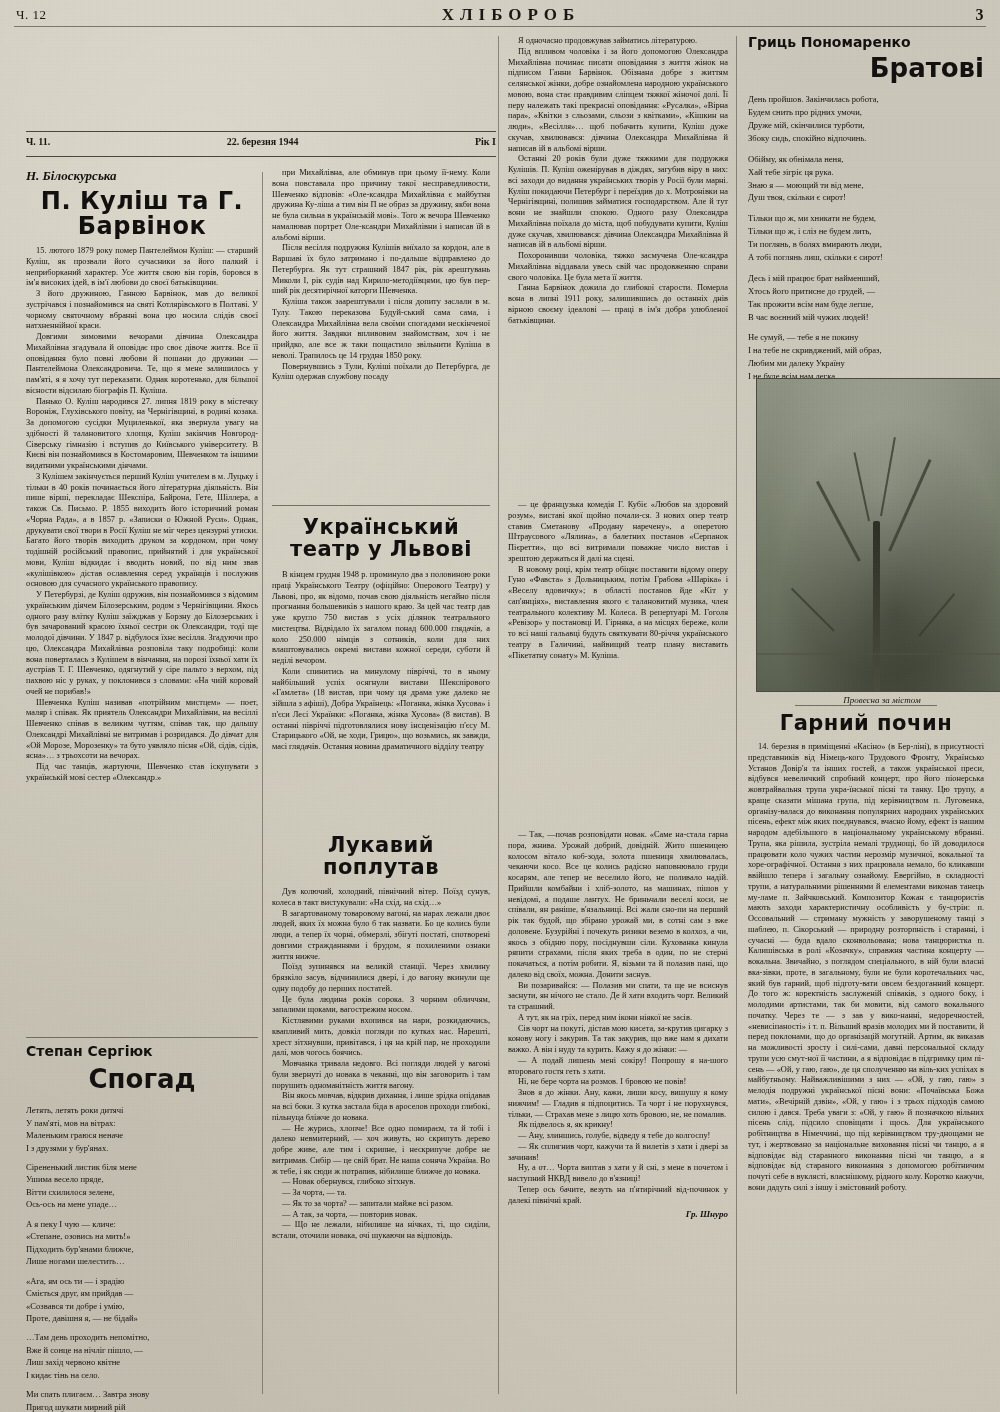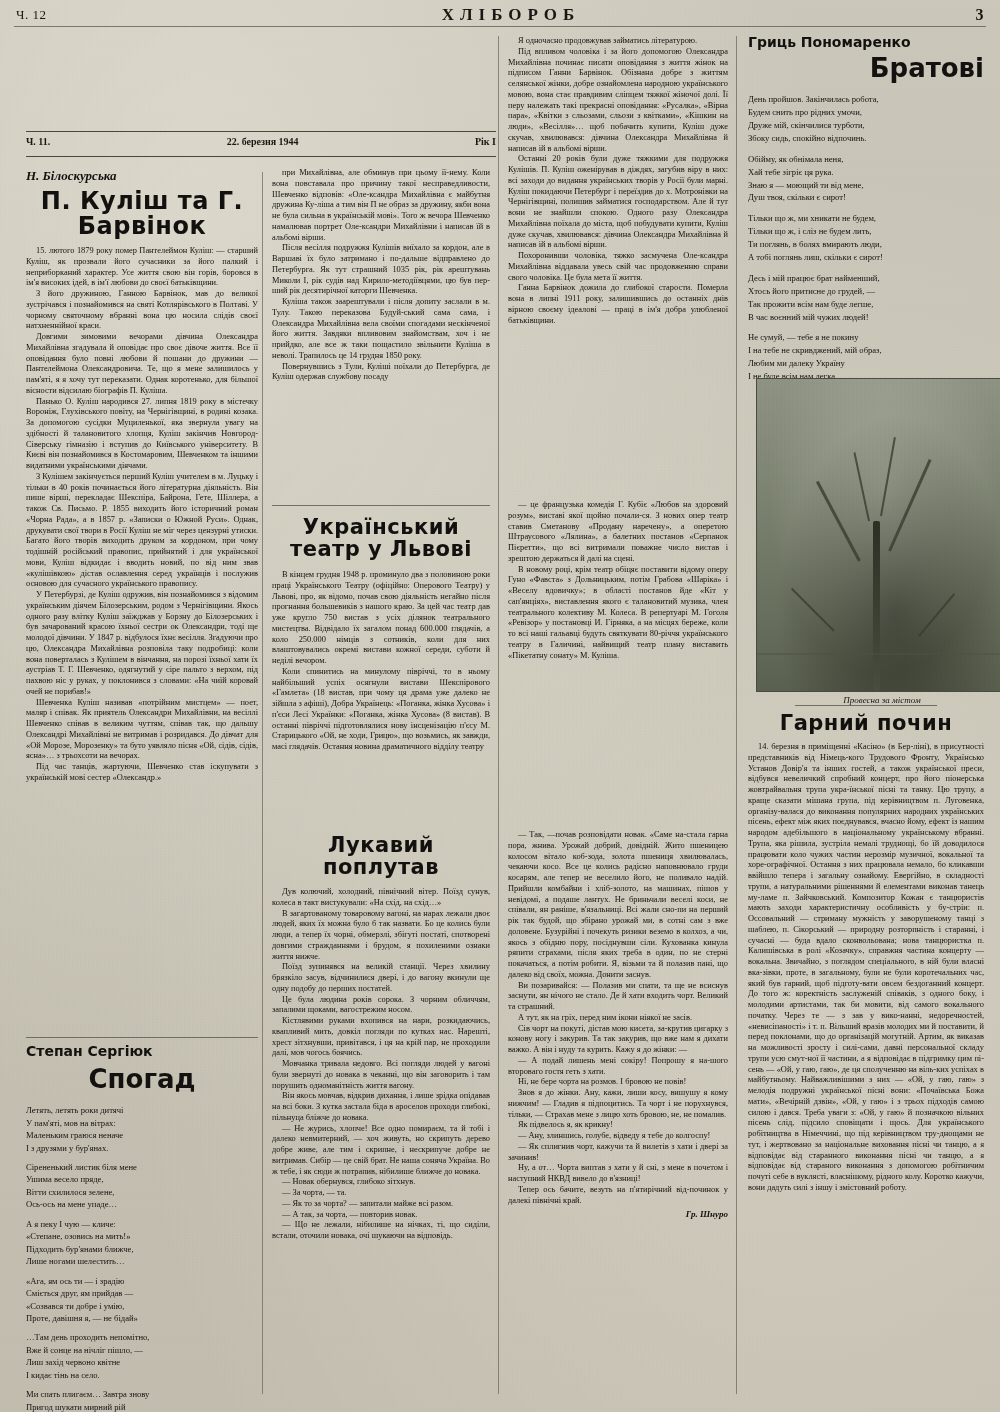--- a/index.html
+++ b/index.html
@@ -284,21 +284,21 @@
 І кидає тінь на село.</div>
         <div class="stanza">Ми спать плигаєм… Завтра знову
 Пригод шукати мирний рій
 І до пригод отих любови
 Не загинуть в душі моїй.</div>
       </div>
     </div>
 
     <div class="col" style="left:272px; top:168px; width:218px;">
       <p>при Михайлівна, але обминув при цьому її-нему. Коли вона повставала про причину такої несправедливости, Шевченко відповів: «Оле-ксандра Михайлівна є майбутня дружина Ку-ліша а тим він П не образ за дружину, якби вона не була сильна в українській мові». Того ж вечора Шевченко намалював портрет Оле-ксандри Михайлівни і написав їй в альбомі вірши.</p>
-      <p>Після весілля подружжя Кулішів виїхало за кордон, але в Варшаві їх було затримано і по-дальше відправлено до Петербурга. Як тут страшний 1035 рік, рік арештувань Миколи І, рік судів над Кирило-методіївцями, цю був пер-ший рік десятирічної каторги Шевченка.</p>
+      <p>Після весілля подружжя Кулішів виїхало за кордон, але в Варшаві їх було затримано і по-дальше відправлено до Петербурга. Як тут страшний 1847 рік, рік арештувань Миколи І, рік судів над Кирило-методіївцями, цю був пер-ший рік десятирічної каторги Шевченка.</p>
       <p>Куліша також заарештували і після допиту заслали в м. Тулу. Такою переказова Будуй-ський сама сама, і Олександра Михайлівна вела своїми спогадами нескінченої його життя. Завдяки впливовим знайомствам, хоч і не прийдко, але все ж таки пощастило звільнити Куліша в неволі. Трапилось це 14 грудня 1850 року.</p>
       <p>Повернувшись з Тули, Куліші поїхали до Петербурга, де Куліш одержав службову посаду</p>
     </div>
 
     <div class="col" style="left:272px; top:500px; width:218px;">
       <div class="hrule" style="margin-bottom:10px;"></div>
       <div class="headline h-mid" style="margin-bottom:10px;">Український театр у Львові</div>
       <p>В кінцем грудня 1948 р. проминуло два з половиною роки праці Українського Театру (офіційно: Оперового Театру) у Львові, про, як відомо, почав свою діяльність негайно після прогнання большевиків з нашого краю. За цей час театр дав уже кругло 750 вистав з усіх ділянок театрального мистецтва. Відвідало їх загалом понад 600.000 глядачів, а коло 250.000 німців з сотників, коли для них влаштовувались окремі вистави кожної середи, суботи й неділі вечором.</p>
       <p>Коли спинитись на минулому півріччі, то в ньому найбільший успіх осягнули вистави Шекспірового «Гамлета» (18 вистав, при чому ця драма уже далеко не зійшла з афіші), Добра Українець: «Поганка, жінка Хусова» і п'єси Лесі Українки: «Поганка, жінка Хусова» (8 вистав). В останні півріччі підготовлялися нову інсценізацію п'єсу М. Старицького «Ой, не ходи, Грицю», що возьмись, як завжди, масі глядачів. Остання новина драматичного відділу театру</p>
     </div>

